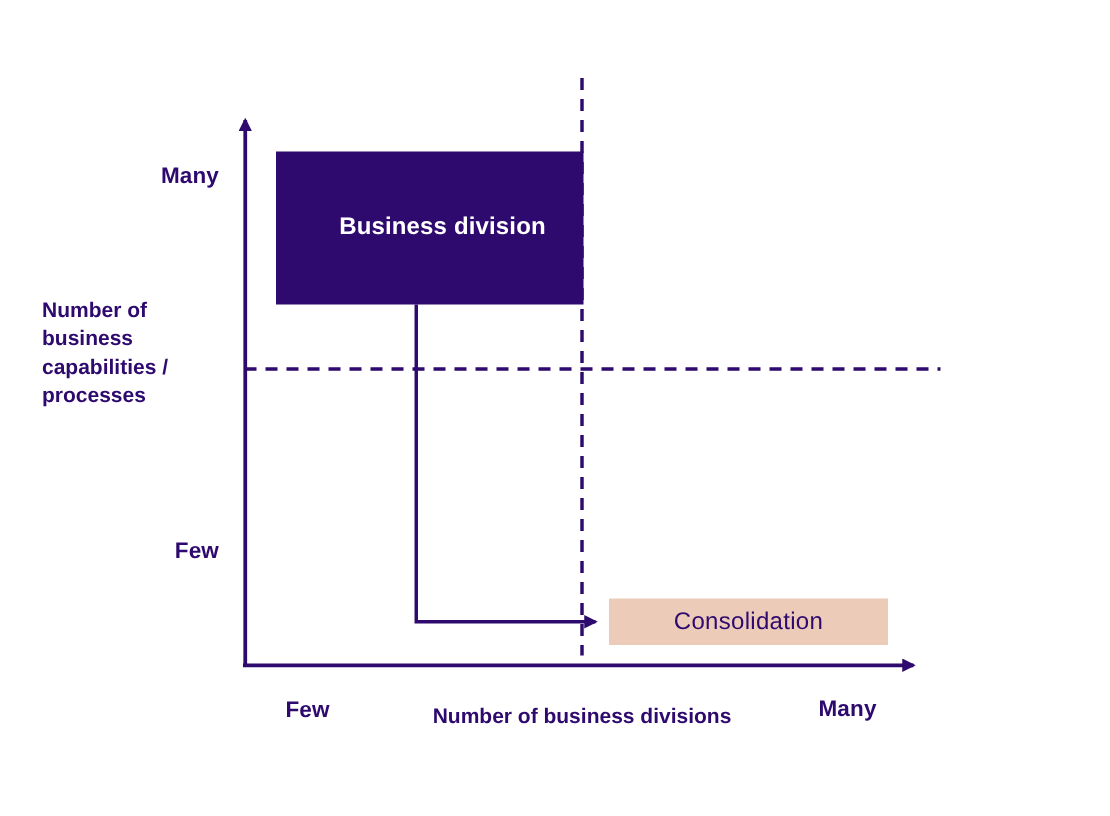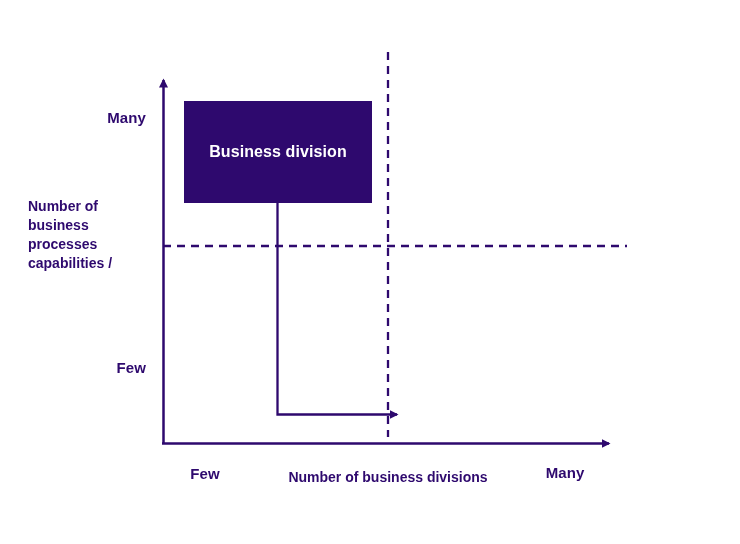--- a/index.html
+++ b/index.html
@@ -79,20 +79,21 @@
     color: var(--box_text, #ffffff);
     display: flex;
     flex-direction: column;
     align-items: center;
     justify-content: center;
     text-align: right;
     font-size: 16px;
     line-height: 22.5px;
     font-weight: 600;
     letter-spacing: 0.1px;
+    padding-left: 17px;
   }
   .consolidation-box {
     position: absolute;
     left: 406px;
     top: 399px;
     width: 186px;
     height: 31px;
     background: var(--peach, #ecccb8);
     color: var(--indigo, #2e096e);
     display: flex;
@@ -123,28 +124,31 @@
     <line x1="162" y1="443.5" x2="609" y2="443.5" stroke-width="2.5" marker-end="url(#arrowhead)" stroke="#2e096e"></line>
 
     <polyline points="277.5,203 277.5,414.5 397,414.5" fill="none" stroke-width="2.3" marker-end="url(#arrowhead)" stroke="#2e096e"></polyline>
   </svg>
 
   <div class="label axis-end-label y-many">Many</div>
   <div class="label axis-end-label y-few">Few</div>
   <div class="label y-axis-title">
     <div>Number of</div>
     <div>business</div>
+    <div>capabilities /</div>
     <div>processes</div>
-    <div>capabilities /</div>
   </div>
 
   <div class="label axis-end-label x-few">Few</div>
   <div class="label axis-end-label x-many">Many</div>
   <div class="label x-axis-title">
     <div>Number of business divisions</div>
   </div>
 
   <div class="erp-box">
     <div>Business division</div>
   </div>
 
+  <div class="consolidation-box">
+    <span>Consolidation</span>
+  </div>
 
 </div>
 
 </body></html>

